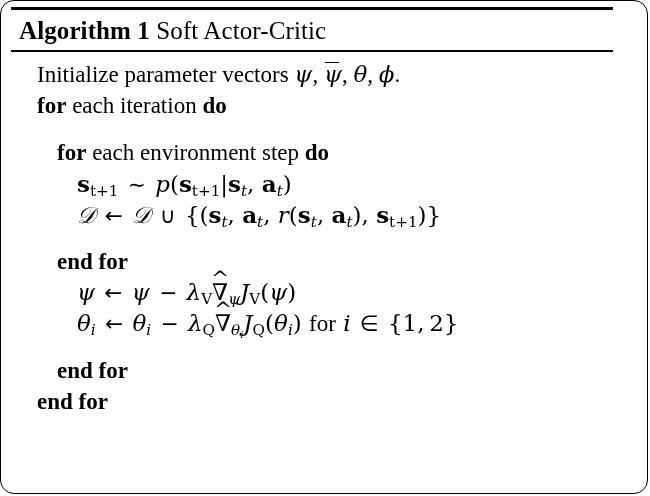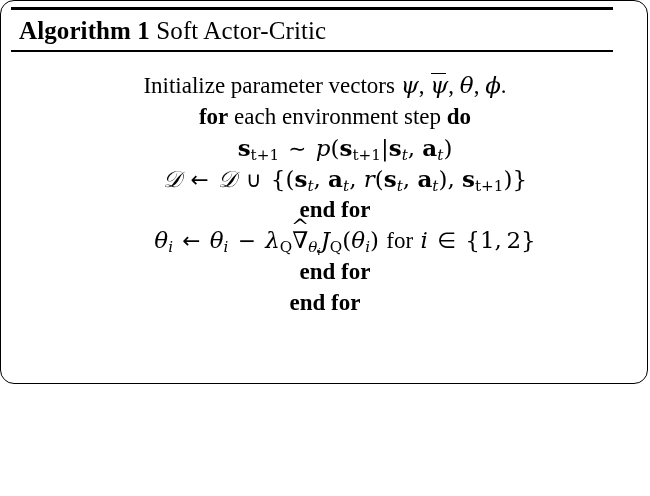--- a/index.html
+++ b/index.html
@@ -14,21 +14,21 @@
     font-family: "Liberation Serif", "DejaVu Serif", serif;
     color: #000000;
   }
 
   
   #algorithm-figure {
     position: absolute;
     left: 0px;
     top: 0px;
     width: 648px;
-    height: 384px;
+    height: 494px;
     box-sizing: border-box;
     border: 1px solid #000000;
     border-radius: 14px;
     background: #ffffff;
   }
 
   
   #algorithm-box {
     position: absolute;
     left: 10px;
@@ -50,35 +50,34 @@
   #algorithm-title {
     font-size: 25px;
     line-height: 1.0;
     padding: 8px 0 7px 8px;
     white-space: nowrap;
     letter-spacing: 0.1px;
   }
   #algorithm-title .kw { font-weight: bold; }
 
   #algorithm-body {
-    padding-top: 22px;
+    padding-top: 11px;
     padding-bottom: 5px;
-    text-align: center;
   }
 
   .alg-line {
     font-size: 23px;
     line-height: 1.0;
     height: 31px;
     white-space: nowrap;
     display: block;
   }
   
   .ind1 { padding-left: 26px; }
-  .ind2 { padding-left: 46px; }
+  .ind2 { padding-left: 46px; margin-top: 16px; }
   .ind3 { padding-left: 66px; }
 
   .kw { font-weight: bold; }
 
   
   .math {
     font-family: "DejaVu Serif", "Liberation Serif", serif;
     font-style: italic;
     font-size: 23px;
   }
@@ -157,31 +156,33 @@
     <div class="rule-thick"></div>
 
     <div id="algorithm-title"><span class="kw">Algorithm</span> <span class="kw">1</span> <span>Soft Actor-Critic</span></div>
 
     <div class="rule-thin"></div>
 
     <div id="algorithm-body">
 
       <div class="alg-line ind1"><span class="rom">Initialize parameter vectors </span><span class="math">ψ</span><span class="rom">, </span><span class="math bar">ψ</span><span class="rom">, </span><span class="math">θ</span><span class="rom">, </span><span class="math">ϕ</span><span class="rom">.</span></div>
 
+      <div class="alg-line ind1"><span class="kw">for</span> <span class="rom">each iteration</span> <span class="kw">do</span></div>
 
       <div class="alg-line ind2"><span class="kw">for</span> <span class="rom">each environment step</span> <span class="kw">do</span></div>
 
 
       <div class="alg-line ind3"><span class="math"><span class="mb">s</span><span class="sub upr">t+1</span> <span class="op">∼</span> p<span class="opn">(</span><span class="mb">s</span><span class="sub upr">t+1</span><span class="opn">|</span><span class="mb">s</span><span class="sub">t</span><span class="opn">,</span> <span class="mb">a</span><span class="sub">t</span><span class="opn">)</span></span></div>
 
       <div class="alg-line ind3"><span class="math"><span class="cal">𝒟</span> <span class="op">←</span> <span class="cal">𝒟</span> <span class="op">∪</span> <span class="opn">{(</span><span class="mb">s</span><span class="sub">t</span><span class="opn">,</span> <span class="mb">a</span><span class="sub">t</span><span class="opn">,</span> r<span class="opn">(</span><span class="mb">s</span><span class="sub">t</span><span class="opn">,</span> <span class="mb">a</span><span class="sub">t</span><span class="opn">),</span> <span class="mb">s</span><span class="sub upr">t+1</span><span class="opn">)}</span></span></div>
 
       <div class="alg-line ind2"><span class="kw">end for</span></div>
 
 
+      <div class="alg-line ind3"><span class="math">ψ <span class="op">←</span> ψ <span class="op">−</span> λ<span class="sub upr">V</span><span class="hat nabla">∇</span><span class="sub">ψ</span>J<span class="sub upr">V</span><span class="opn">(</span>ψ<span class="opn">)</span></span></div>
 
       <div class="alg-line ind3"><span class="math">θ<span class="sub">i</span> <span class="op">←</span> θ<span class="sub">i</span> <span class="op">−</span> λ<span class="sub upr">Q</span><span class="hat nabla">∇</span><span class="sub">θ<span class="sub">i</span></span>J<span class="sub upr">Q</span><span class="opn">(</span>θ<span class="sub">i</span><span class="opn">)</span> <span class="rom">for</span> i <span class="op">∈</span> <span class="opn">{1, 2}</span></span></div>
 
 
 
       <div class="alg-line ind2"><span class="kw">end for</span></div>
 
       <div class="alg-line ind1"><span class="kw">end for</span></div>
 
     </div>

